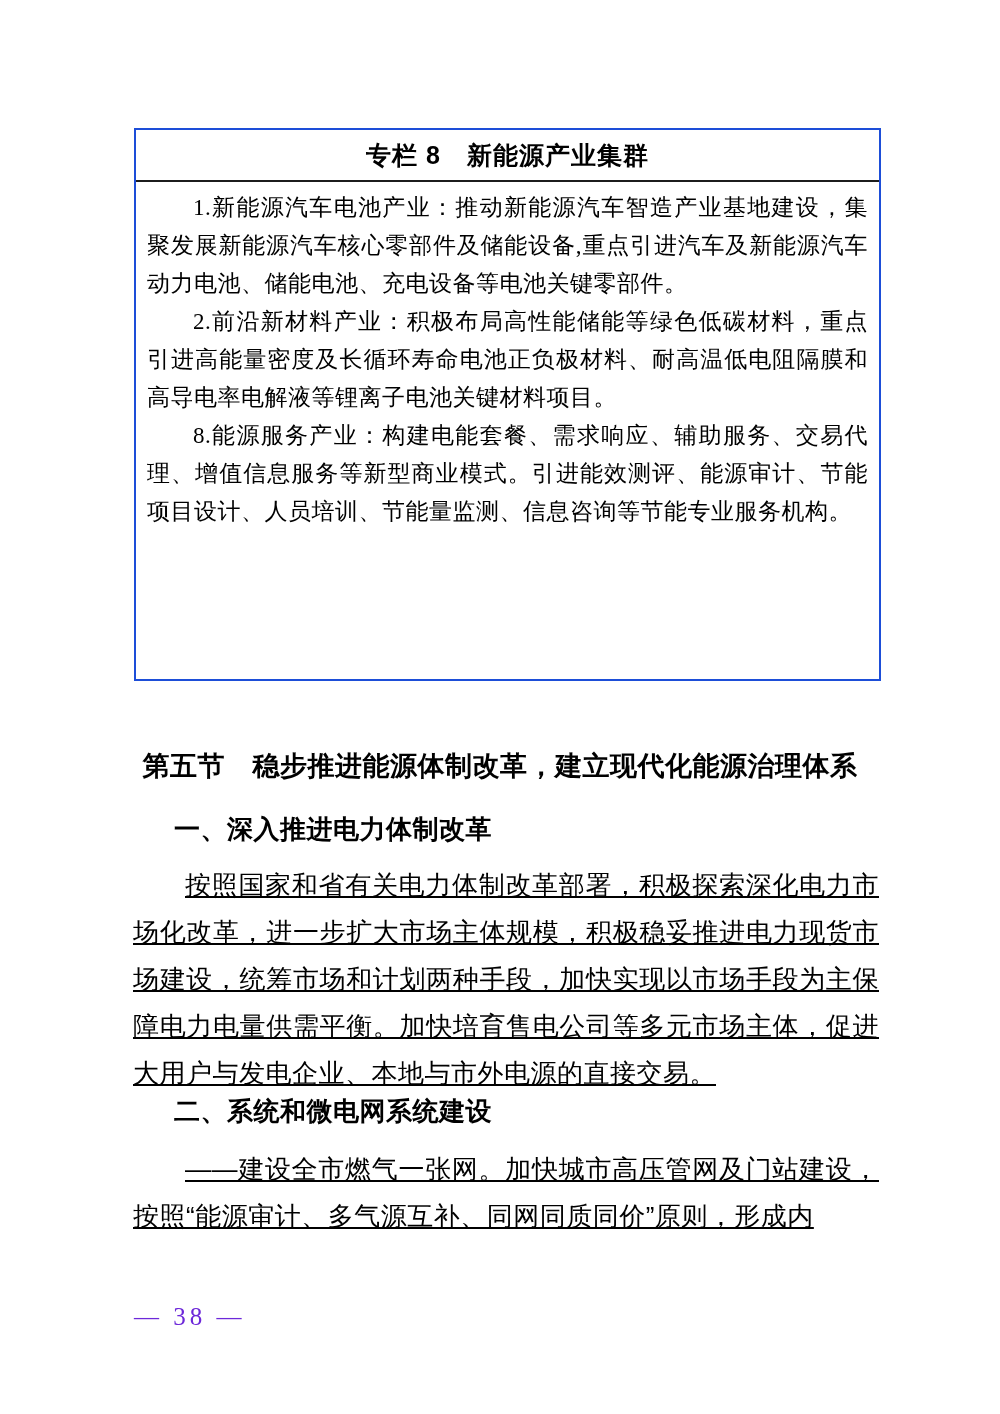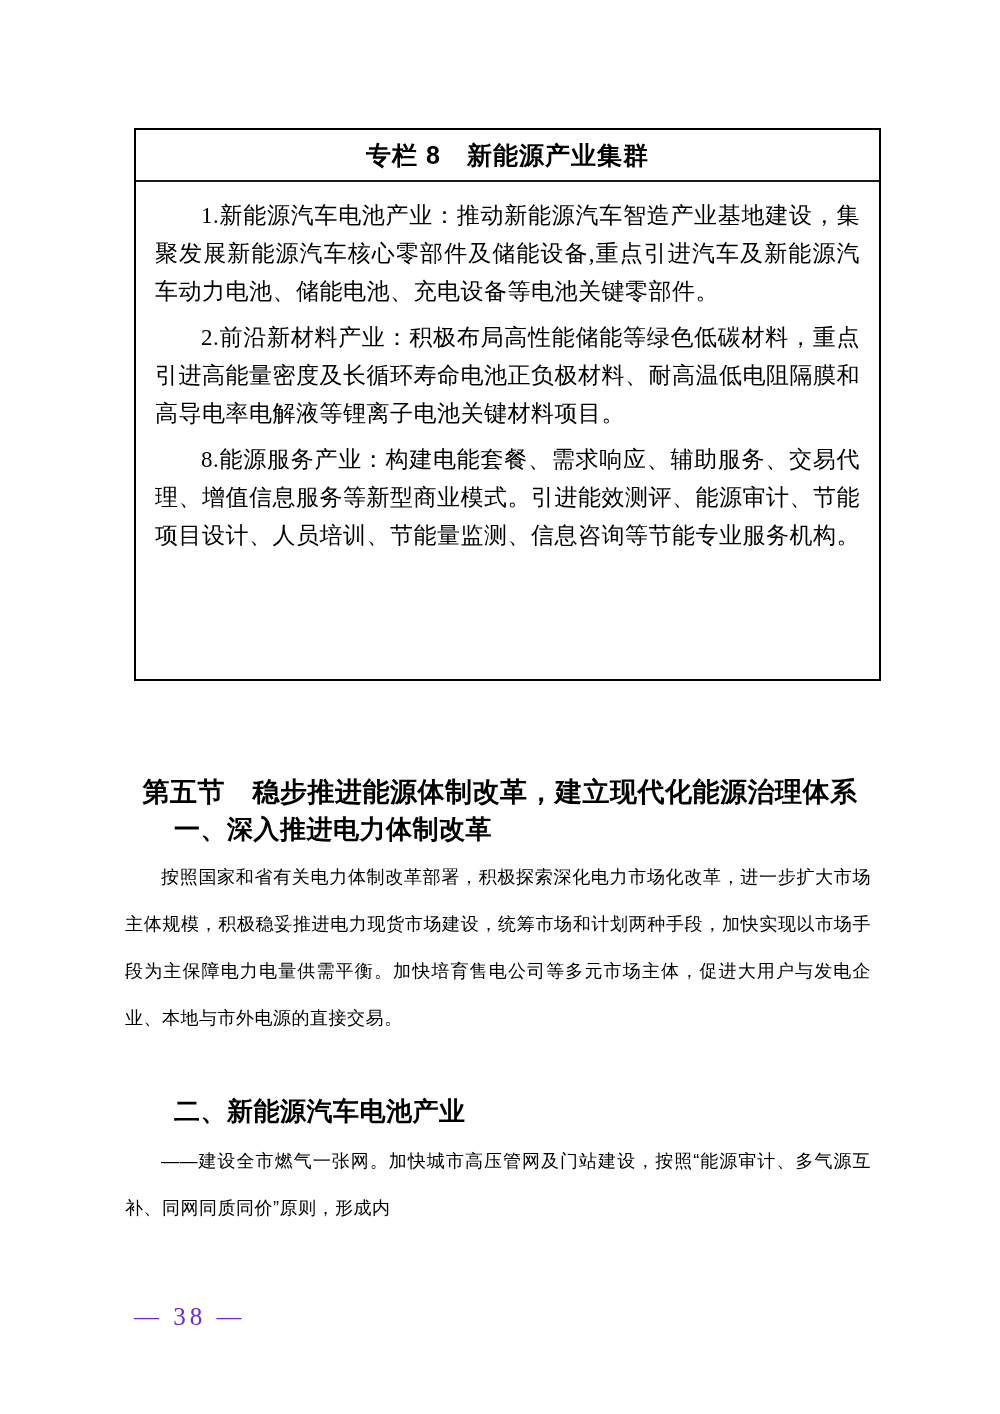--- a/index.html
+++ b/index.html
@@ -9,71 +9,72 @@
     margin:0 auto;
     background:#ffffff;
     color:#000;
     font-family:"Liberation Sans","DejaVu Sans",sans-serif;
     overflow:hidden;
   }
   
   .panel{
     position:absolute;left:134px;top:128px;
     width:747px;height:553px;
-    border:2px solid #000000;
+    border:2px solid #1d4ed8;
     box-sizing:border-box;
     background:#fff;
   }
   .panel-title{
     height:50px;line-height:50px;
     border-bottom:2px solid #1c1c1c;
     text-align:center;
     font-size:25px;font-weight:bold;
     font-family:"Liberation Sans","DejaVu Sans",sans-serif;
     letter-spacing:1px;
   }
   .panel-body{
     padding:7px 11px 0 11px;
     font-family:"Liberation Serif","DejaVu Serif",serif;
     font-size:23px;
     line-height:38px;
     text-align:justify;
   }
   .panel-body p{
-    margin:8px;
+    margin:0;
     text-indent:2em;
     letter-spacing:0.5px;
   }
   
   .section-heading{
-    position:absolute;left:119px;top:774px;
+    position:absolute;left:119px;top:748px;
     width:762px;margin:0;
     text-align:center;
     font-size:27px;font-weight:bold;
     letter-spacing:0.5px;
     white-space:nowrap;
   }
   .subheading{
     position:absolute;left:122px;
     width:762px;
     padding-left:52px;
     box-sizing:border-box;
     font-size:26px;font-weight:bold;
     letter-spacing:0.5px;
   }
   #sub1{top:812px;}
   #sub2{top:1094px;}
   .body-para{
     position:absolute;left:119px;
-    width:746px;margin:6px;
-    font-size:18px;
+    width:746px;margin:14px;
+    font-size:26px;
     line-height:47px;
     text-indent:2em;
     text-align:justify;
     letter-spacing:0.5px;
+    text-decoration:underline;
   }
   #para1{top:848px;}
   #para2{top:1132px;}
   
   .page-number{
     position:absolute;left:134px;top:1303px;
     font-family:"Liberation Serif","DejaVu Serif",serif;
     font-size:25px;
     letter-spacing:4px;
     color:#6d28d9;
@@ -92,19 +93,19 @@
       <p>8.能源服务产业：构建电能套餐、需求响应、辅助服务、交易代理、增值信息服务等新型商业模式。引进能效测评、能源审计、节能项目设计、人员培训、节能量监测、信息咨询等节能专业服务机构。</p>
     </div>
   </div>
 
   <h2 class="section-heading">第五节　稳步推进能源体制改革，建立现代化能源治理体系</h2>
 
   <div class="subheading" id="sub1">一、深入推进电力体制改革</div>
 
   <p class="body-para" id="para1">按照国家和省有关电力体制改革部署，积极探索深化电力市场化改革，进一步扩大市场主体规模，积极稳妥推进电力现货市场建设，统筹市场和计划两种手段，加快实现以市场手段为主保障电力电量供需平衡。加快培育售电公司等多元市场主体，促进大用户与发电企业、本地与市外电源的直接交易。</p>
 
-  <div class="subheading" id="sub2">二、新能源汽车电池产业</div>
+  <div class="subheading" id="sub2">二、系统和微电网系统建设</div>
 
   <p class="body-para" id="para2">——建设全市燃气一张网。加快城市高压管网及门站建设，按照“能源审计、多气源互补、同网同质同价”原则，形成内</p>
 
   <div class="page-number">— 38 —</div>
 
 </div>
 
 </body></html>

